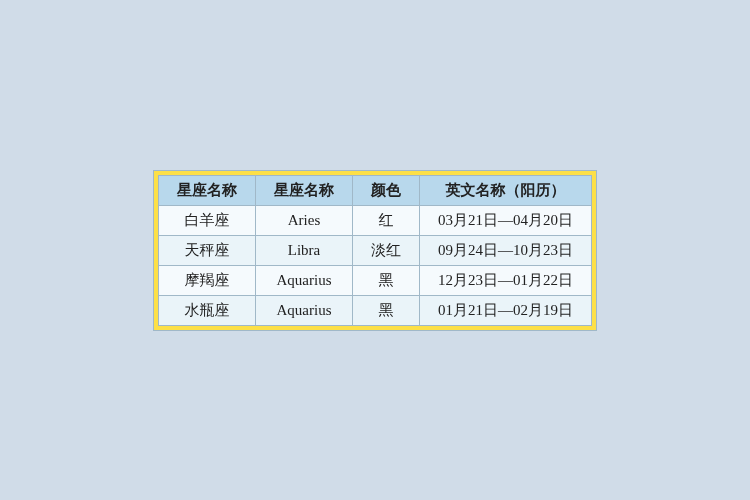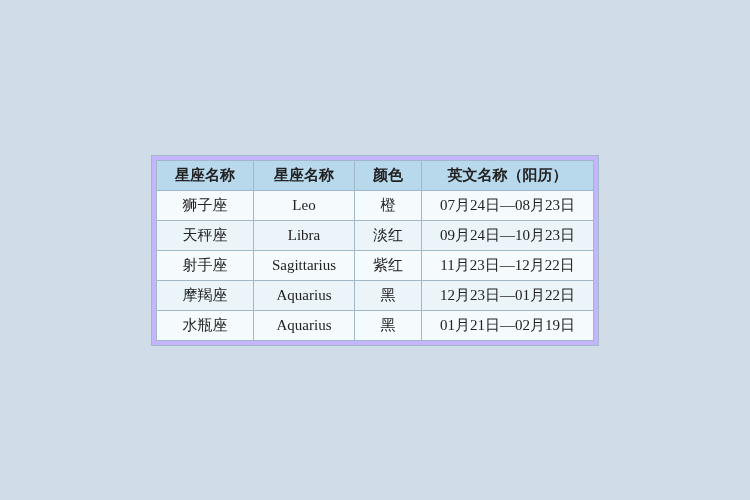--- a/index.html
+++ b/index.html
@@ -6,21 +6,21 @@
     body {
       width: 750px;
       height: 500px;
       background-color: #d0dce8;
       display: flex;
       align-items: center;
       justify-content: center;
       font-family: "SimSun", "宋体", serif;
     }
     .table-container {
-      background-color: #c4b5fd;
+      background-color: #fde047;
       border: 1px solid #a0b8c8;
       padding: 4px;
     }
     table {
       border-collapse: collapse;
       background-color: #f0f6fa;
     }
     th, td {
       border: 1px solid #a0b8c8;
       text-align: center;
@@ -47,37 +47,31 @@
   <table>
     <thead>
       <tr>
         <th>星座名称</th>
         <th>星座名称</th>
         <th>颜色</th>
         <th>英文名称（阳历）</th>
       </tr>
     </thead>
     <tbody id="table-body">
-        <tr>
-          <td>狮子座</td>
-          <td>Leo</td>
-          <td>橙</td>
-          <td>07月24日—08月23日</td>
+    <tr>
+          <td>白羊座</td>
+          <td>Aries</td>
+          <td>红</td>
+          <td>03月21日—04月20日</td>
         </tr>
         <tr>
           <td>天秤座</td>
           <td>Libra</td>
           <td>淡红</td>
           <td>09月24日—10月23日</td>
-        </tr>
-        <tr>
-          <td>射手座</td>
-          <td>Sagittarius</td>
-          <td>紫红</td>
-          <td>11月23日—12月22日</td>
         </tr>
         <tr>
           <td>摩羯座</td>
           <td>Aquarius</td>
           <td>黑</td>
           <td>12月23日—01月22日</td>
         </tr>
         <tr>
           <td>水瓶座</td>
           <td>Aquarius</td>

